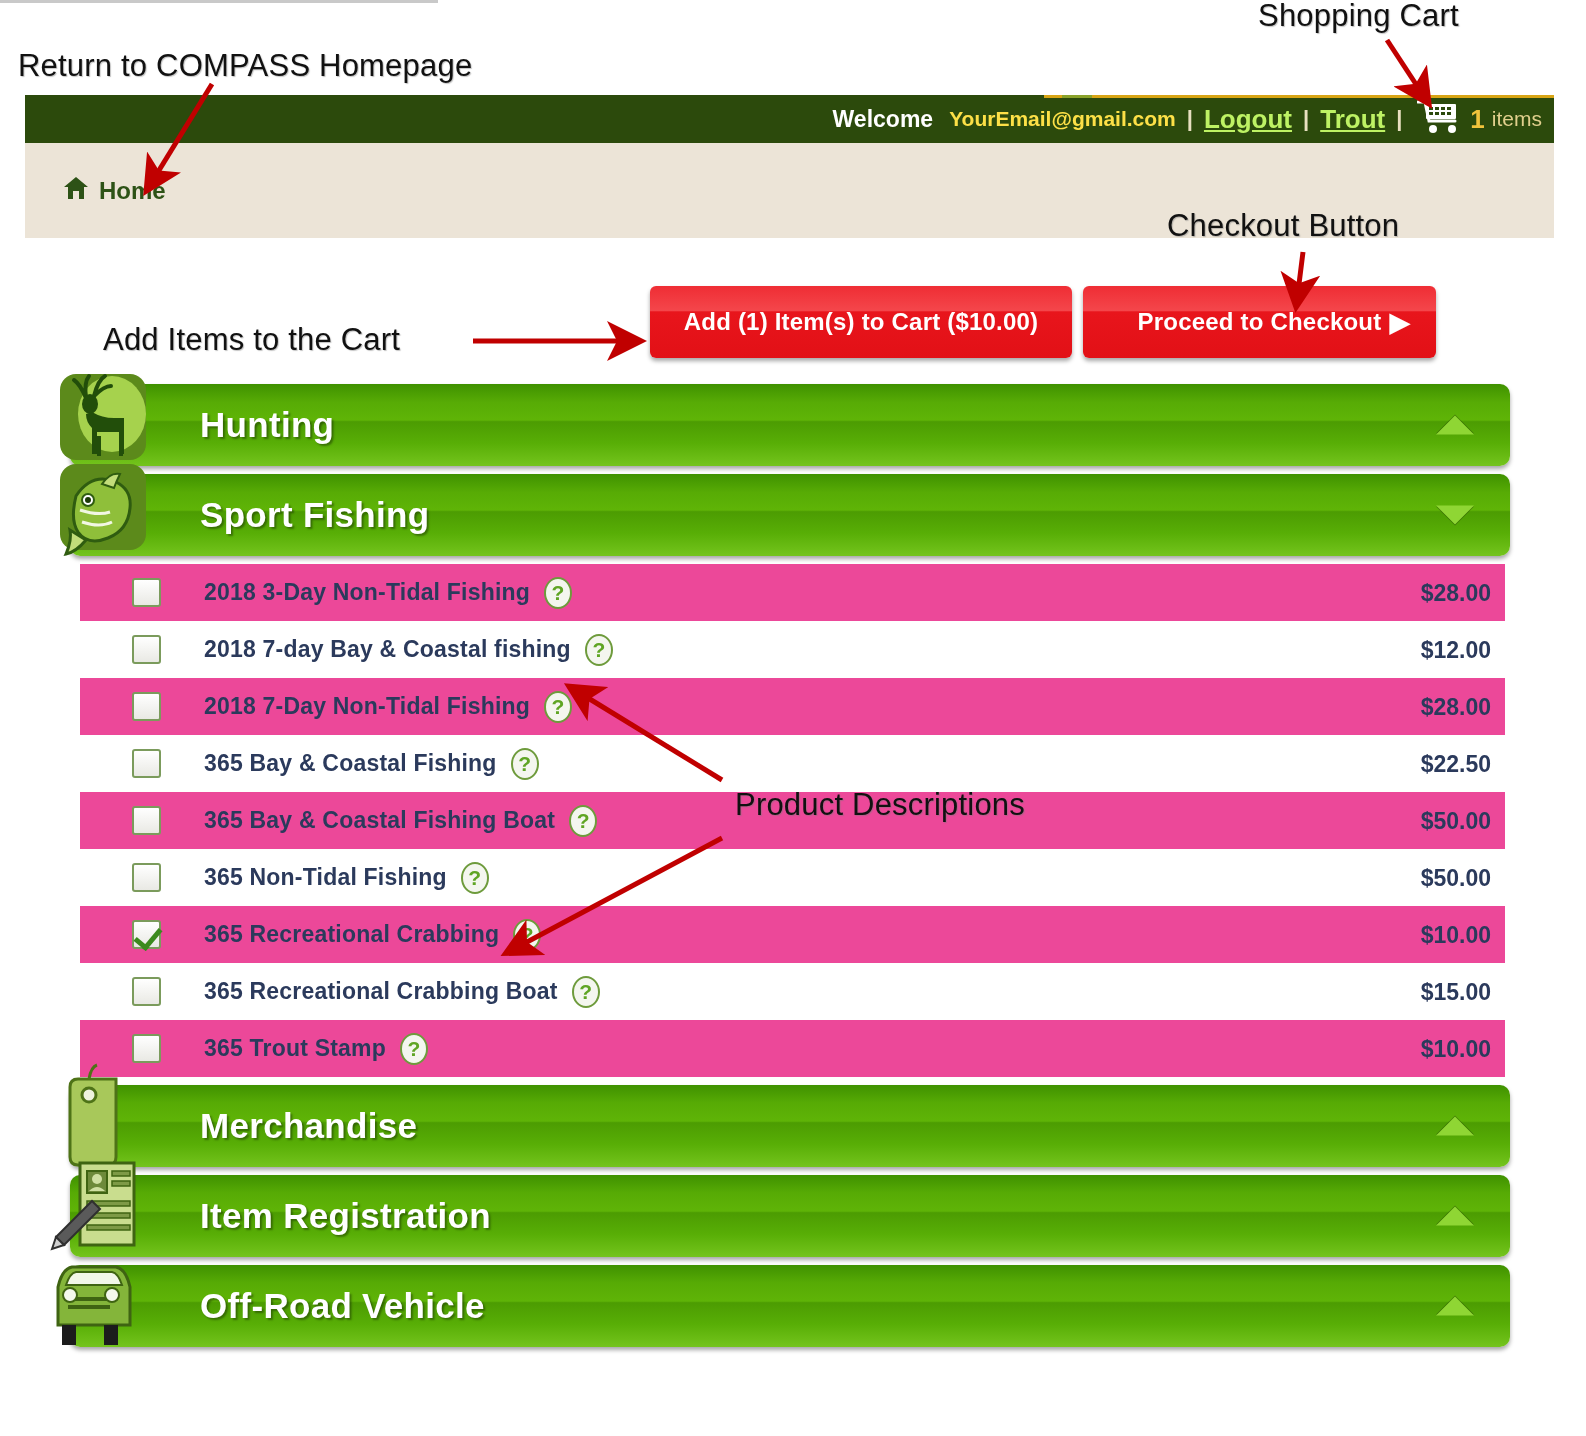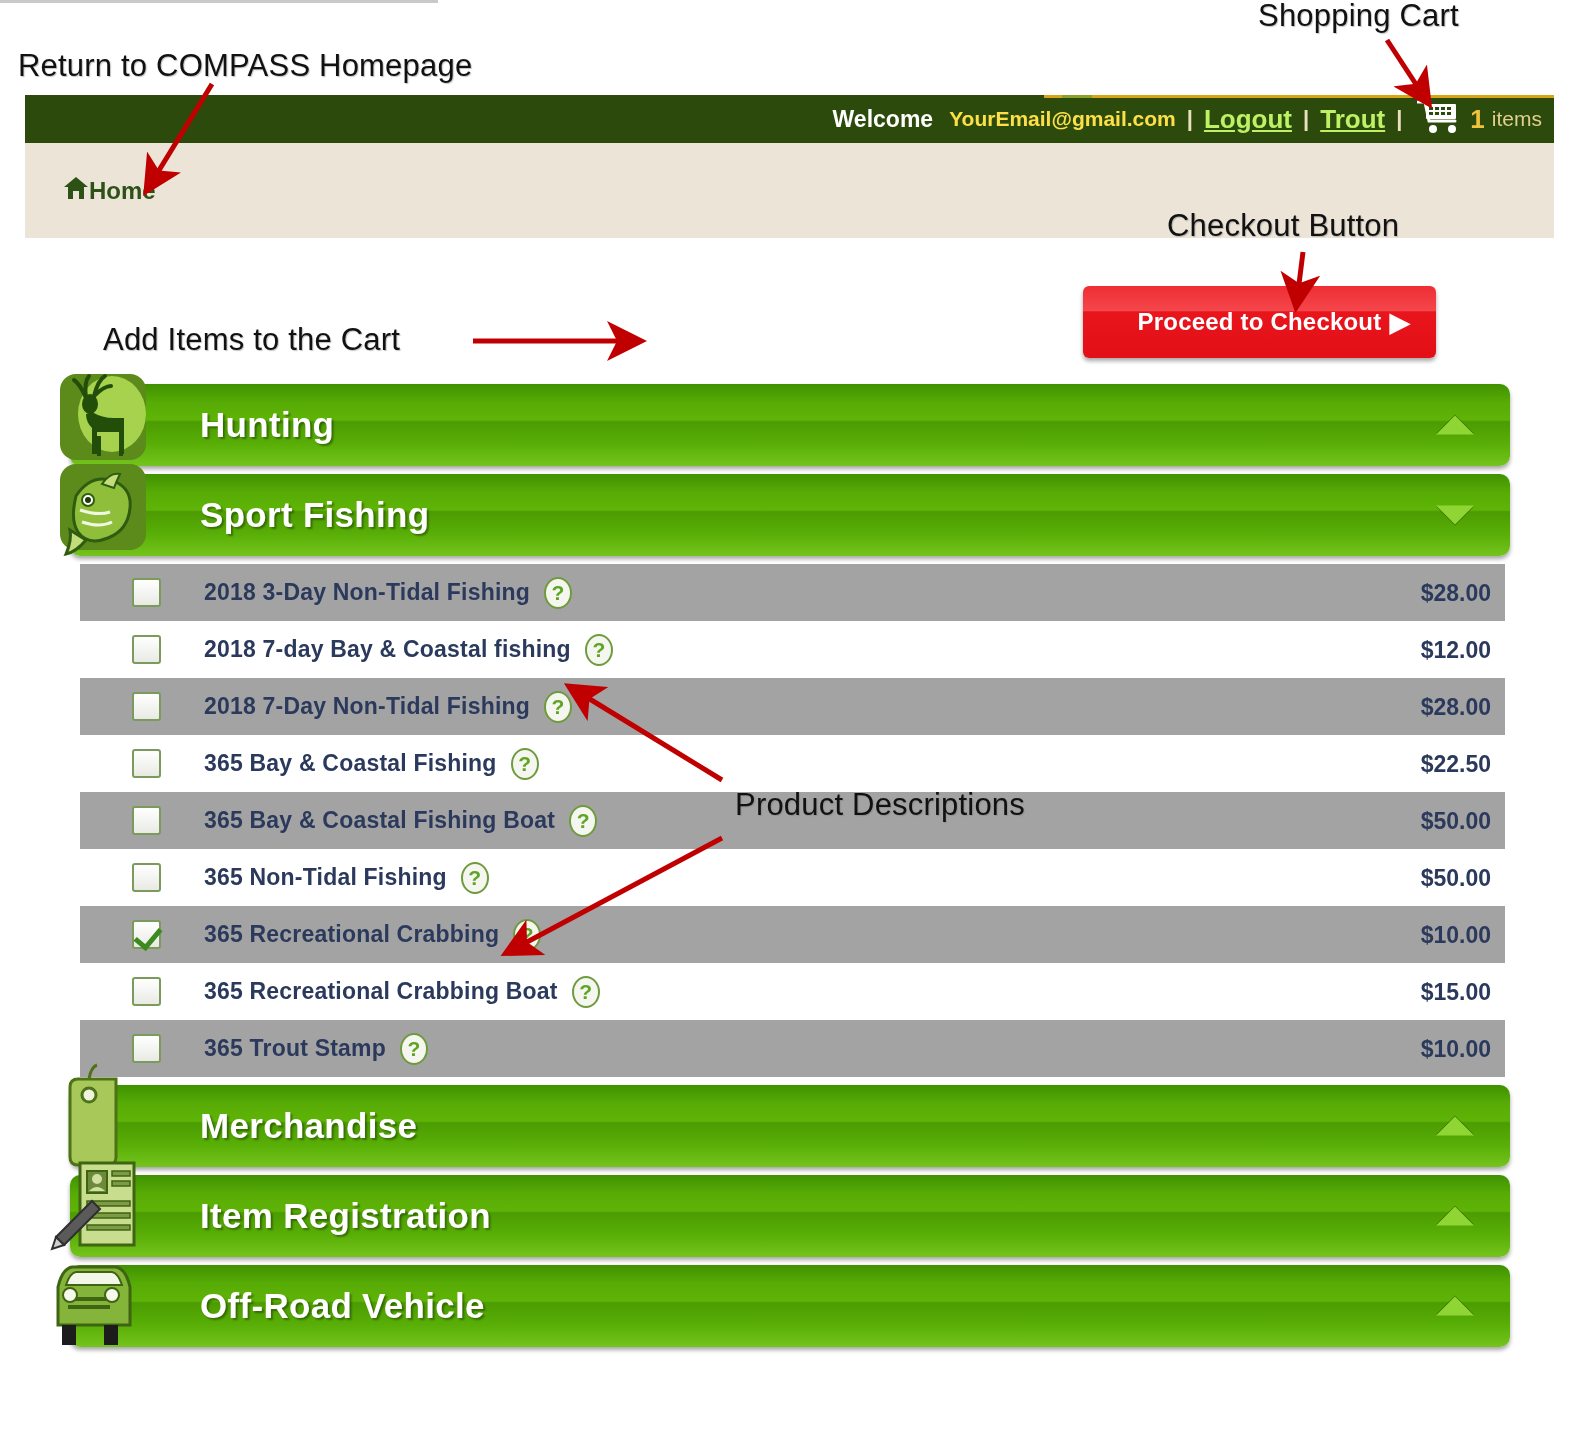--- a/index.html
+++ b/index.html
@@ -65,21 +65,21 @@
   .cart-count { font-size: 26px; font-weight: bold; color: #f0c33c; }
   .cart-items-label { font-size: 21px; color: #e0cf8d; }
 
   .breadcrumb-bar {
     height: 95px;
     background: #ece4d7;
     display: flex; align-items: center;
     padding-left: 38px;
   }
   .breadcrumb-link {
-    display: inline-flex; align-items: center; 
+    display: inline-flex; align-items: center; gap: 10px;
     font-size: 24px; font-weight: bold; color: #2d5216; cursor: pointer;
   }
 
   
   .action-row { position: relative; height: 96px; margin-top: 42px; }
   .btn-red {
     position: absolute;
     height: 72px;
     border-radius: 6px;
     background: linear-gradient(to bottom, #ef2d34 0%, #f4464b 34%, #e8151c 36%, #e21016 100%);
@@ -143,21 +143,21 @@
   }
 
   
   .product-list { margin-left: 55px; width: 1425px; }
   .prow {
     position: relative;
     height: 57px;
     display: flex; align-items: center;
     background: #ffffff;
   }
-  .prow.alt { background: #a3a3a3; }
+  .prow.alt { background: #ec4899; }
   .pcheck {
     width: 29px; height: 29px;
     margin-left: 52px;
     border: 2px solid #7b9b5c;
     border-radius: 3px;
     background: linear-gradient(to bottom, #ffffff, #e9e9e4);
     position: relative;
     cursor: pointer;
     flex: 0 0 auto;
   }
@@ -240,20 +240,21 @@
         <svg width="26" height="24" viewBox="0 0 26 24">
           <path d="M13 1 L25 11 L21 11 L21 23 L5 23 L5 11 L1 11 Z" fill="#2d5216"></path>
           <rect x="10" y="15" width="6" height="8" fill="#ece4d7"></rect>
         </svg>
       </span>
       <span>Home</span>
     </span>
   </div>
 
   <div class="action-row">
+    <button id="btn-add" class="btn-red">Add (1) Item(s) to Cart ($10.00)</button>
     <button id="btn-checkout" class="btn-red">
       <span>Proceed to Checkout</span>
       <span class="chev">▶</span>
     </button>
   </div>
 
   <div class="cat-bar">
     <span class="cat-icon">
       <svg width="120" height="112" viewBox="0 0 120 112">
         <rect x="18" y="12" width="86" height="86" rx="16" fill="#5c8a1b"></rect>

